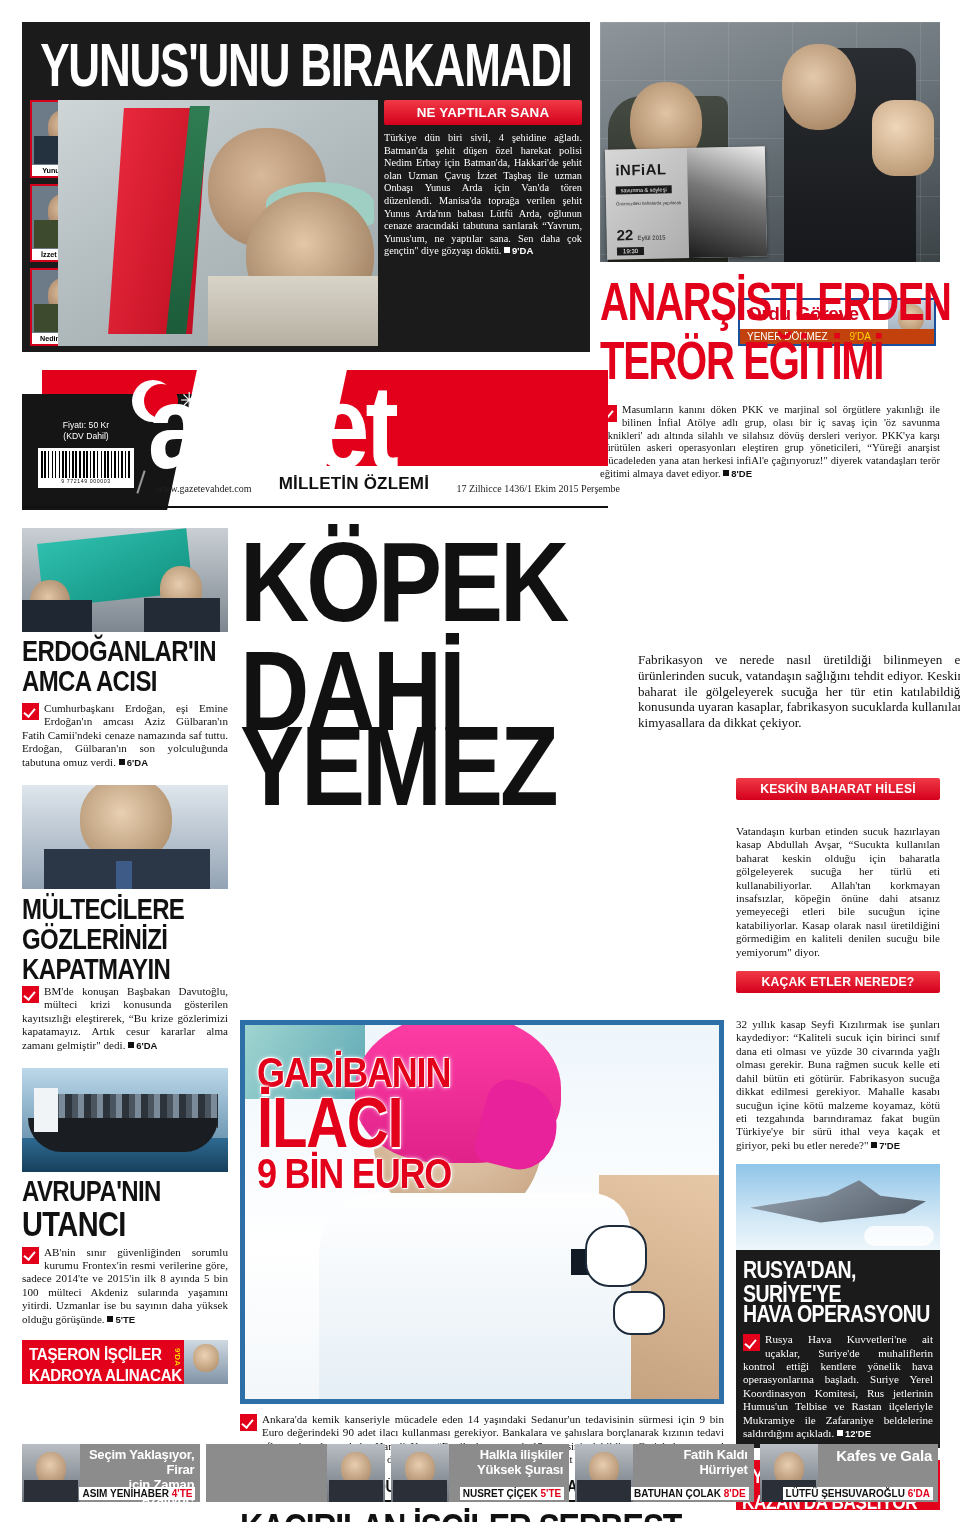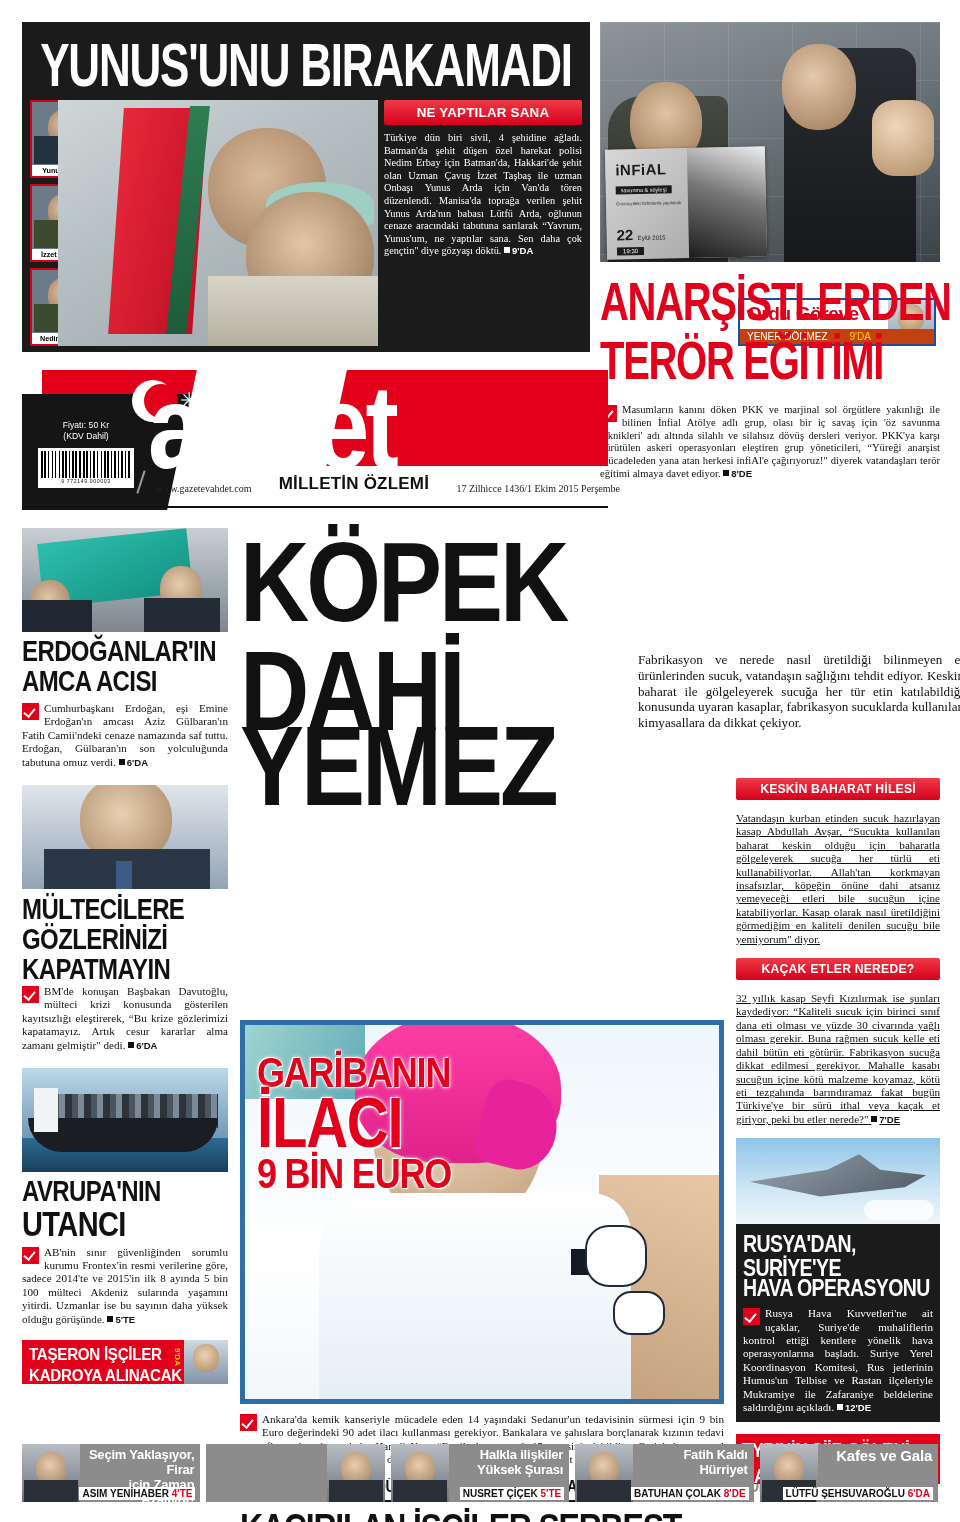--- a/index.html
+++ b/index.html
@@ -264,21 +264,21 @@
   .teaser-rule { margin-top: 5px; border-top: 2px solid #111; }
 
   .kacir-head {
     font-weight:bold; font-size:32px; line-height:33px; letter-spacing:-1.2px; color:#111;
     margin-top:7px; transform: scaleY(1.2); transform-origin:left top;
   }
 
   
   .rcol { position:absolute; left:736px; top:778px; width:204px; }
   .r-hd { font-size:12.2px; padding:4px 0 4px; }
-  .r-txt { margin-top:12px;text-decoration:underline; }
+  .r-txt { margin-top:25px; }
   .rus-box { margin-top:12px; background:#1b1b1b; padding:0 0 8px; }
   .rus-photo { position:relative; width:100%; height:86px; overflow:hidden;
      background: linear-gradient(#8fc5e8 0%, #cfe6f5 60%, #eef6fb 100%); }
   .rus-photo .jet { position:absolute; left:14px; top:16px; width:176px; height:46px;
      background: linear-gradient(150deg,#9aa6b2,#4c5762); clip-path: polygon(0 60%, 44% 34%, 62% 0, 74% 34%, 100% 46%, 88% 72%, 40% 92%); }
   .rus-photo .cloud { position:absolute; right:6px; bottom:4px; width:70px; height:20px;
      background:#fff; border-radius:12px; opacity:.8; }
   .rus-head { color:#fff; font-weight:bold; font-size:19.5px; line-height:20px; letter-spacing:-.6px;
      padding:7px 7px 0; transform: scaleY(1.18); transform-origin:left top; }
   .rus-txt { padding: 12px 7px 0; }

